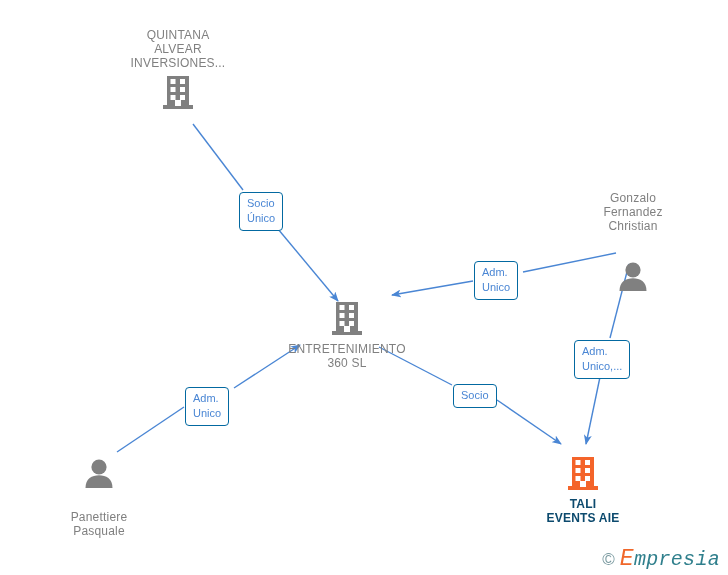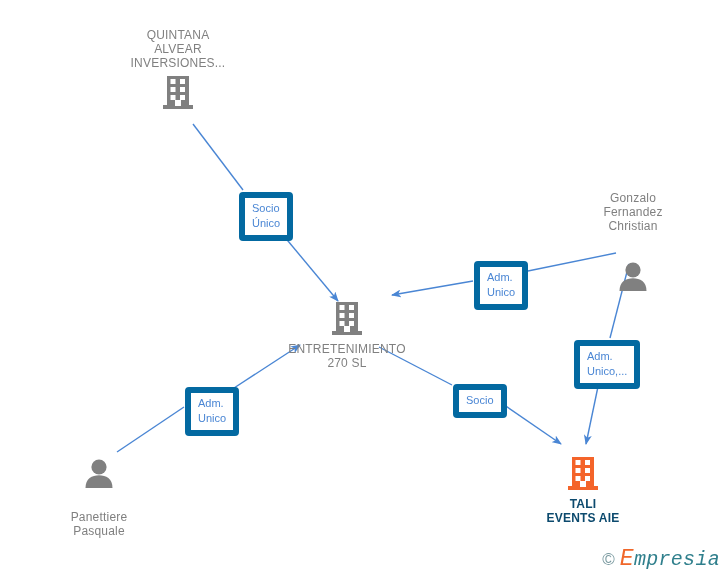--- a/index.html
+++ b/index.html
@@ -47,21 +47,21 @@
   }
   .node-icon {
     display: block;
   }
   .node-label.above { margin-bottom: 4px; }
   .node-label.below { margin-top: 4px; }
 
   .edge-label {
     position: absolute;
     box-sizing: border-box;
-    border: 6px solid #0369a1;
+    border: 1px solid #0369a1;
     border-radius: 4px;
     background: #ffffff;
     color: #4a86d4;
     font-size: 11px;
     line-height: 15px;
     padding: 3px 7px 4px 7px;
     text-align: left;
     white-space: pre-line;
     z-index: 3;
   }
@@ -156,21 +156,21 @@
         <rect x="7.5" y="5" width="5" height="5" fill="#ffffff"></rect>
         <rect x="17" y="5" width="5" height="5" fill="#ffffff"></rect>
         <rect x="7.5" y="13" width="5" height="5" fill="#ffffff"></rect>
         <rect x="17" y="13" width="5" height="5" fill="#ffffff"></rect>
         <rect x="7.5" y="21" width="5" height="5" fill="#ffffff"></rect>
         <rect x="17" y="21" width="5" height="5" fill="#ffffff"></rect>
         <rect x="12" y="26" width="6" height="6" fill="#ffffff"></rect>
       </svg>
     </span>
     <span class="node-label below">ENTRETENIMIENTO
-270  SL</span>
+360  SL</span>
   </div>
 
   <div class="node" style="left:633px; top:191px;gap:24px;">
     <span class="node-label above">Gonzalo
 Fernandez
 Christian</span>
     <span class="node-icon">
       <svg width="32" height="30" viewBox="0 0 32 30">
         <circle cx="16" cy="9" r="7.6" fill="#808080"></circle>
         <path d="M2.5,30 C2.5,20.5 9,17.2 16,17.2 C23,17.2 29.5,20.5 29.5,30 Z" fill="#808080"></path>

